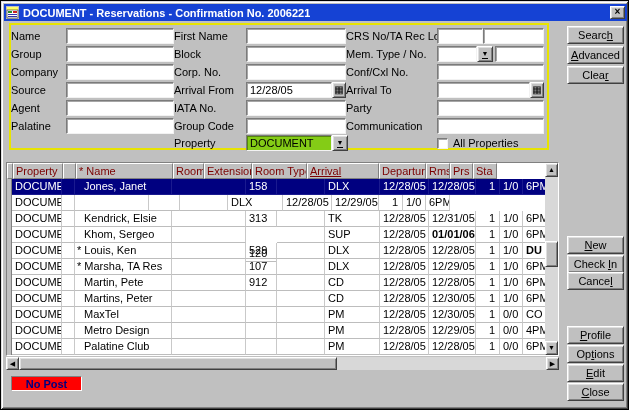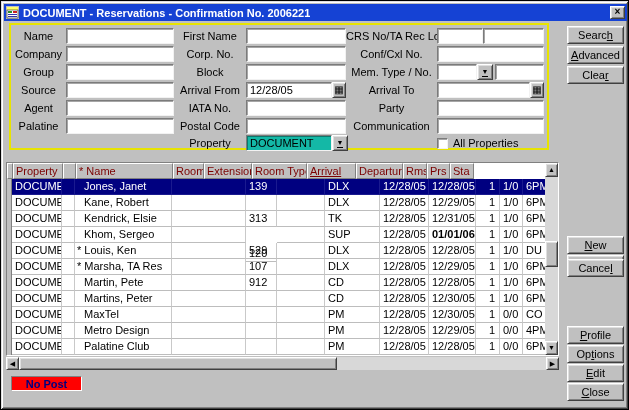--- a/index.html
+++ b/index.html
@@ -29,38 +29,38 @@
     font: bold 10px "Liberation Sans", sans-serif; line-height: 10px; text-align: center; cursor: default;
   }
 
   
   .form-panel {
     position: absolute; left: 8px; top: 22px; width: 540px; height: 127px;
     border: 2px solid var(--form-border, #e8e400);
     padding-top: 2px;
   }
   .frow { display: flex; align-items: center; height: 18px; }
-  .l1, .l2, .l3 { text-align: center; white-space: nowrap; overflow: hidden; }
+  .l1, .l2, .l3 { text-align: left; white-space: nowrap; overflow: hidden; }
   .l1 { width: 55px; } .l2 { width: 72px; } .l3 { width: 91px; }
   .tin {
     height: 16px; background:#fff; font: 11px "Liberation Sans", sans-serif; padding: 0 3px;
     border: 1px solid #7b7b7b; border-right-color:#f2f2f2; border-bottom-color:#f2f2f2;
     box-shadow: inset 1px 1px 0 rgba(0,0,0,.35);
   }
   .w1 { width: 108px; } .w2 { width: 100px; } .w3 { width: 107px; }
   .btn3d {
     background:#c0c0c0; border:1px solid; border-color:#fff #404040 #404040 #fff;
     box-shadow: inset 1px 1px 0 #dfdfdf, inset -1px -1px 0 #808080;
     display: inline-flex; align-items: center; justify-content: center; cursor: default;
   }
   .calbtn { width: 14px; height: 16px; font-size: 10px; line-height: 10px; }
   .dropbtn { width: 16px; height: 16px; }
   .dropbtn .dg { font-size: 7px; line-height: 7px; border-bottom: 1px solid #000; padding-bottom: 1px; }
   .combotext {
-    width: 86px; height: 16px; background:#14b8a6; padding: 1px 3px;
+    width: 86px; height: 16px; background:#84cc16; padding: 1px 3px;
     border: 1px solid #7b7b7b; border-right-color:#f2f2f2; border-bottom-color:#f2f2f2;
     box-shadow: inset 1px 1px 0 rgba(0,0,0,.35); white-space: nowrap; overflow: hidden;
   }
   .cbx {
     width: 11px; height: 11px; background:#fff; display:inline-block;
     border: 1px solid #7b7b7b; border-right-color:#f2f2f2; border-bottom-color:#f2f2f2;
     box-shadow: inset 1px 1px 0 rgba(0,0,0,.35);
   }
   .cblabel { margin-left: 5px; }
 
@@ -156,61 +156,61 @@
     <div class="frow">
       <span class="l1">Name</span>
       <input class="tin w1" style="">
       <span class="l2">First Name</span>
       <input class="tin w2" style="">
       <span class="l3">CRS No/TA Rec Loc</span>
       <input class="tin" style="width: 46px;">
       <input class="tin" style="width: 61px;">
     </div>
     <div class="frow">
-      <span class="l1">Company</span>
-      <input class="tin w1" style="">
-      <span class="l2">Corp. No.</span>
-      <input class="tin w2" style="">
-      <span class="l3">Conf/Cxl No.</span>
-      <input class="tin w3" style="">
-    </div>
-    <div class="frow">
       <span class="l1">Group</span>
       <input class="tin w1" style="">
       <span class="l2">Block</span>
       <input class="tin w2" style="">
       <span class="l3">Mem. Type / No.</span>
       <input class="tin" style="width: 40px;">
       <span class="btn3d dropbtn">
           <span class="dg">▼</span>
         </span>
       <input class="tin" style="width: 49px; margin-left: 2px;">
     </div>
     <div class="frow">
+      <span class="l1">Company</span>
+      <input class="tin w1" style="">
+      <span class="l2">Corp. No.</span>
+      <input class="tin w2" style="">
+      <span class="l3">Conf/Cxl No.</span>
+      <input class="tin w3" style="">
+    </div>
+    <div class="frow">
       <span class="l1">Source</span>
       <input class="tin w1" style="">
       <span class="l2">Arrival From</span>
       <input class="tin" style="width: 86px;" value="12/28/05">
       <span class="btn3d calbtn">▦</span>
       <span class="l3">Arrival To</span>
       <input class="tin" style="width: 93px;">
       <span class="btn3d calbtn">▦</span>
     </div>
     <div class="frow">
       <span class="l1">Agent</span>
       <input class="tin w1" style="">
       <span class="l2">IATA No.</span>
       <input class="tin w2" style="">
       <span class="l3">Party</span>
       <input class="tin w3" style="">
     </div>
     <div class="frow">
       <span class="l1">Palatine</span>
       <input class="tin w1" style="">
-      <span class="l2">Postal Code</span>
+      <span class="l2">Group Code</span>
       <input class="tin w2" style="">
       <span class="l3">Communication</span>
       <input class="tin w3" style="">
     </div>
     <div class="frow" style="height:16px">
       <span class="l1"></span>
         <span style="width:108px"></span>
       <span class="l2">Property</span>
       <span class="combotext">DOCUMENT</span>
       <span class="btn3d dropbtn">
@@ -220,62 +220,61 @@
       <span class="cbx"></span>
       <span class="cblabel">All Properties</span>
     </div>
   </div>
 
   <div class="cmd" style="top:25px">Searc<span class="u">h</span></div>
   <div class="cmd" style="top:45px"><span class="u">A</span>dvanced</div>
   <div class="cmd" style="top:65px">Clea<span class="u">r</span></div>
   <div class="cmd" style="top:235px"><span class="u">N</span>ew</div>
   <div class="cmd" style="top:254px">Check <span class="u">I</span>n</div>
-  <div class="cmd" style="top:258px">Cance<span class="u">l</span></div>
+  <div class="cmd" style="top:271px">Cance<span class="u">l</span></div>
   <div class="cmd" style="top:325px"><span class="u">P</span>rofile</div>
   <div class="cmd" style="top:344px">Op<span class="u">t</span>ions</div>
   <div class="cmd" style="top:363px"><span class="u">E</span>dit</div>
   <div class="cmd" style="top:382px"><span class="u">C</span>lose</div>
 
   <div class="table-wrap">
     <div class="thead">
       <div class="th gutter-head"></div>
     <div class="th col-property" style="width: 50px;">Property</div>
         <div class="th col-flag" style="width: 13px;"></div>
         <div class="th col-name" style="width: 97px;">* Name</div>
         <div class="th col-room" style="width: 31px;">Room</div>
         <div class="th col-extension" style="width: 48px;">Extension</div>
         <div class="th col-room_type" style="width: 55px;">Room Type</div>
-        <div class="th col-arrival" style="width: 49px; text-decoration: underline;">Arrival</div>
+        <div class="th col-arrival" style="width: 72px; text-decoration: underline;">Arrival</div>
         <div class="th col-departure" style="width: 47px;">Departure</div>
         <div class="th col-rms" style="width: 24px;">Rms</div>
         <div class="th col-prs" style="width: 23px;">Prs</div>
         <div class="th col-sta" style="width: 24px;">Sta</div>
       </div>
     <div class="tbody">
         <div class="tr sel">
           <div class="gutter-cell"></div>
           <div class="td col-property" style="width: 50px;">DOCUME</div>
           <div class="td col-flag" style="width: 13px;"></div>
           <div class="td col-name" style="width: 97px;">Jones, Janet</div>
           <div class="td col-alt_name" style="width: 74px;"></div>
-          <div class="td col-room" style="width: 31px;">139</div>
+          <div class="td col-room" style="width: 31px;">158</div>
           <div class="td col-extension" style="width: 48px;"></div>
           <div class="td col-room_type" style="width: 55px;">DLX</div>
           <div class="td col-arrival" style="width: 49px;">12/28/05</div>
           <div class="td col-departure" style="width: 47px;">12/28/05</div>
           <div class="td col-rms" style="width: 24px;">1</div>
           <div class="td col-prs" style="width: 23px;">1/0</div>
           <div class="td col-sta" style="width: 24px;">6PM</div>
         </div>
         <div class="tr">
           <div class="gutter-cell"></div>
           <div class="td col-property" style="width: 50px;">DOCUME</div>
           <div class="td col-flag" style="width: 13px;"></div>
-          <div class="td col-name" style="width: 97px;">Kane, Robert</div>
           <div class="td col-alt_name" style="width: 74px;"></div>
           <div class="td col-room" style="width: 31px;"></div>
           <div class="td col-extension" style="width: 48px;"></div>
           <div class="td col-room_type" style="width: 55px;">DLX</div>
           <div class="td col-arrival" style="width: 49px;">12/28/05</div>
           <div class="td col-departure" style="width: 47px;">12/29/05</div>
           <div class="td col-rms" style="width: 24px;">1</div>
           <div class="td col-prs" style="width: 23px;">1/0</div>
           <div class="td col-sta" style="width: 24px;">6PM</div>
         </div>
@@ -315,21 +314,21 @@
           <div class="td col-flag" style="width: 13px;"></div>
           <div class="td col-name flagged" style="width: 97px;">* Louis, Ken</div>
           <div class="td col-alt_name" style="width: 74px;"></div>
           <div class="td col-room" style="width: 31px;">529</div>
           <div class="td col-extension" style="width: 48px;"></div>
           <div class="td col-room_type" style="width: 55px;">DLX</div>
           <div class="td col-arrival" style="width: 49px;">12/28/05</div>
           <div class="td col-departure" style="width: 47px;">12/28/05</div>
           <div class="td col-rms" style="width: 24px;">1</div>
           <div class="td col-prs" style="width: 23px;">1/0</div>
-          <div class="td col-sta" style="width: 24px;">DU</div>
+          <div class="td col-sta" style="width: 24px; font-weight: bold;">DU</div>
         </div>
         <div class="tr">
           <div class="gutter-cell"></div>
           <div class="td col-property" style="width: 50px;">DOCUME</div>
           <div class="td col-flag" style="width: 13px;"></div>
           <div class="td col-name flagged" style="width: 97px;">* Marsha, TA Res</div>
           <div class="td col-alt_name" style="width: 74px;"></div>
           <div class="td col-room" style="width: 31px;">107</div>
           <div class="td col-extension" style="width: 48px;"></div>
           <div class="td col-room_type" style="width: 55px;">DLX</div>

